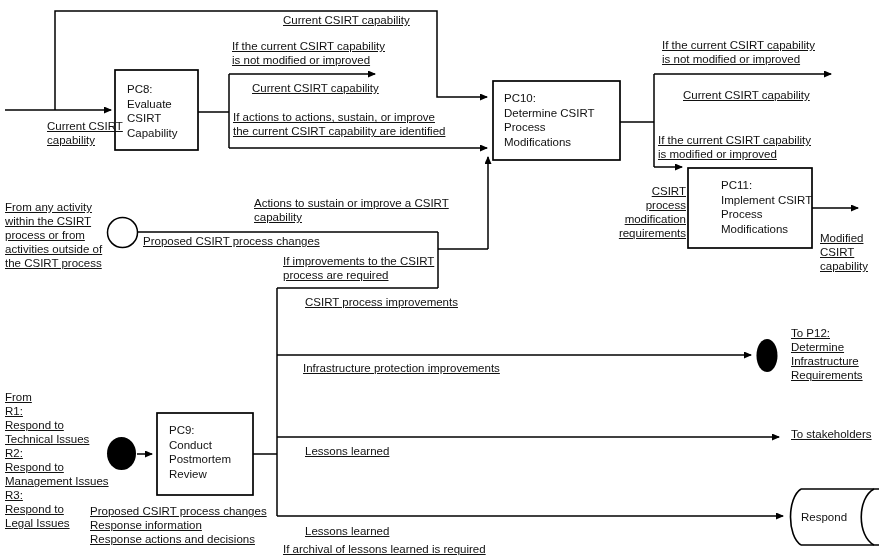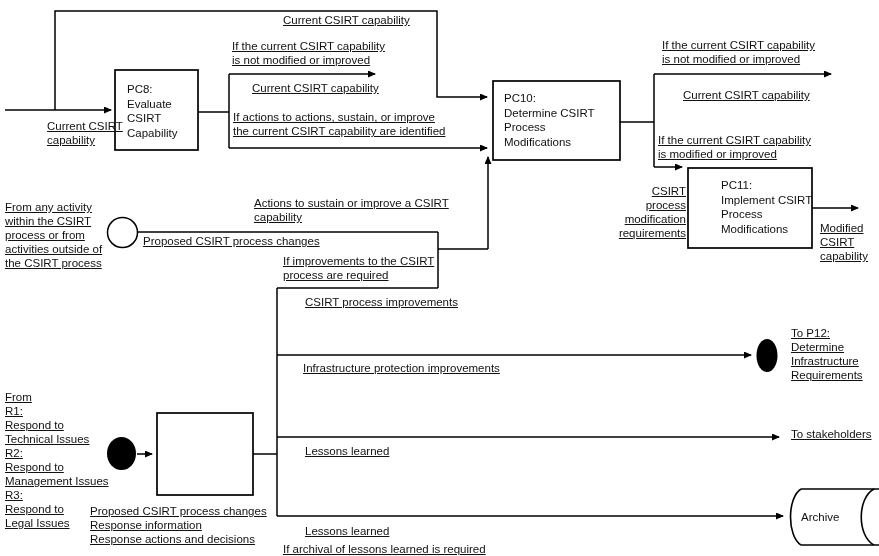--- a/index.html
+++ b/index.html
@@ -97,21 +97,25 @@
 CSIRT
 Capability</div>
   <div class="boxlbl" style="left:504px;top:91px;">PC10:
 Determine CSIRT
 Process
 Modifications</div>
   <div class="boxlbl" style="left:701px;top:178px;margin-left:20px;">PC11:
 Implement CSIRT
 Process
 Modifications</div>
-  <div class="boxlbl" style="left:801px;top:510px;">Archive</div>
+  <div class="boxlbl" style="left:169px;top:423px;">PC9:
+Conduct
+Postmortem
+Review</div>
+  <div class="boxlbl" style="left:801px;top:510px;">Respond</div>
 
   <div class="lbl" style="left:5px;top:119px;margin-left:42px;">Current CSIRT
 capability</div>
   <div class="lbl" style="left:283px;top:13px;">Current CSIRT capability</div>
   <div class="lbl" style="left:232px;top:39px;">If the current CSIRT capability
 is not modified or improved</div>
   <div class="lbl" style="left:252px;top:81px;">Current CSIRT capability</div>
   <div class="lbl" style="left:233px;top:110px;">If actions to actions, sustain, or improve
 the current CSIRT capability are identified</div>
   <div class="lbl" style="left:254px;top:152px;margin-top:44px;">Actions to sustain or improve a CSIRT
@@ -136,21 +140,21 @@
   <div class="lbl" style="left:305px;top:524px;">Lessons learned</div>
   <div class="lbl" style="left:662px;top:38px;">If the current CSIRT capability
 is not modified or improved</div>
   <div class="lbl" style="left:683px;top:88px;">Current CSIRT capability</div>
   <div class="lbl" style="left:658px;top:133px;">If the current CSIRT capability
 is modified or improved</div>
   <div class="lbl right" style="left:598px;top:184px;width:88px;">CSIRT
 process
 modification
 requirements</div>
-  <div class="lbl" style="left:820px;top:221px;">Modified
+  <div class="lbl" style="left:820px;top:231px;">Modified
 CSIRT
 capability</div>
   <div class="lbl" style="left:5px;top:390px;">From
 R1:
 Respond to
 Technical Issues
 R2:
 Respond to
 Management Issues
 R3:

